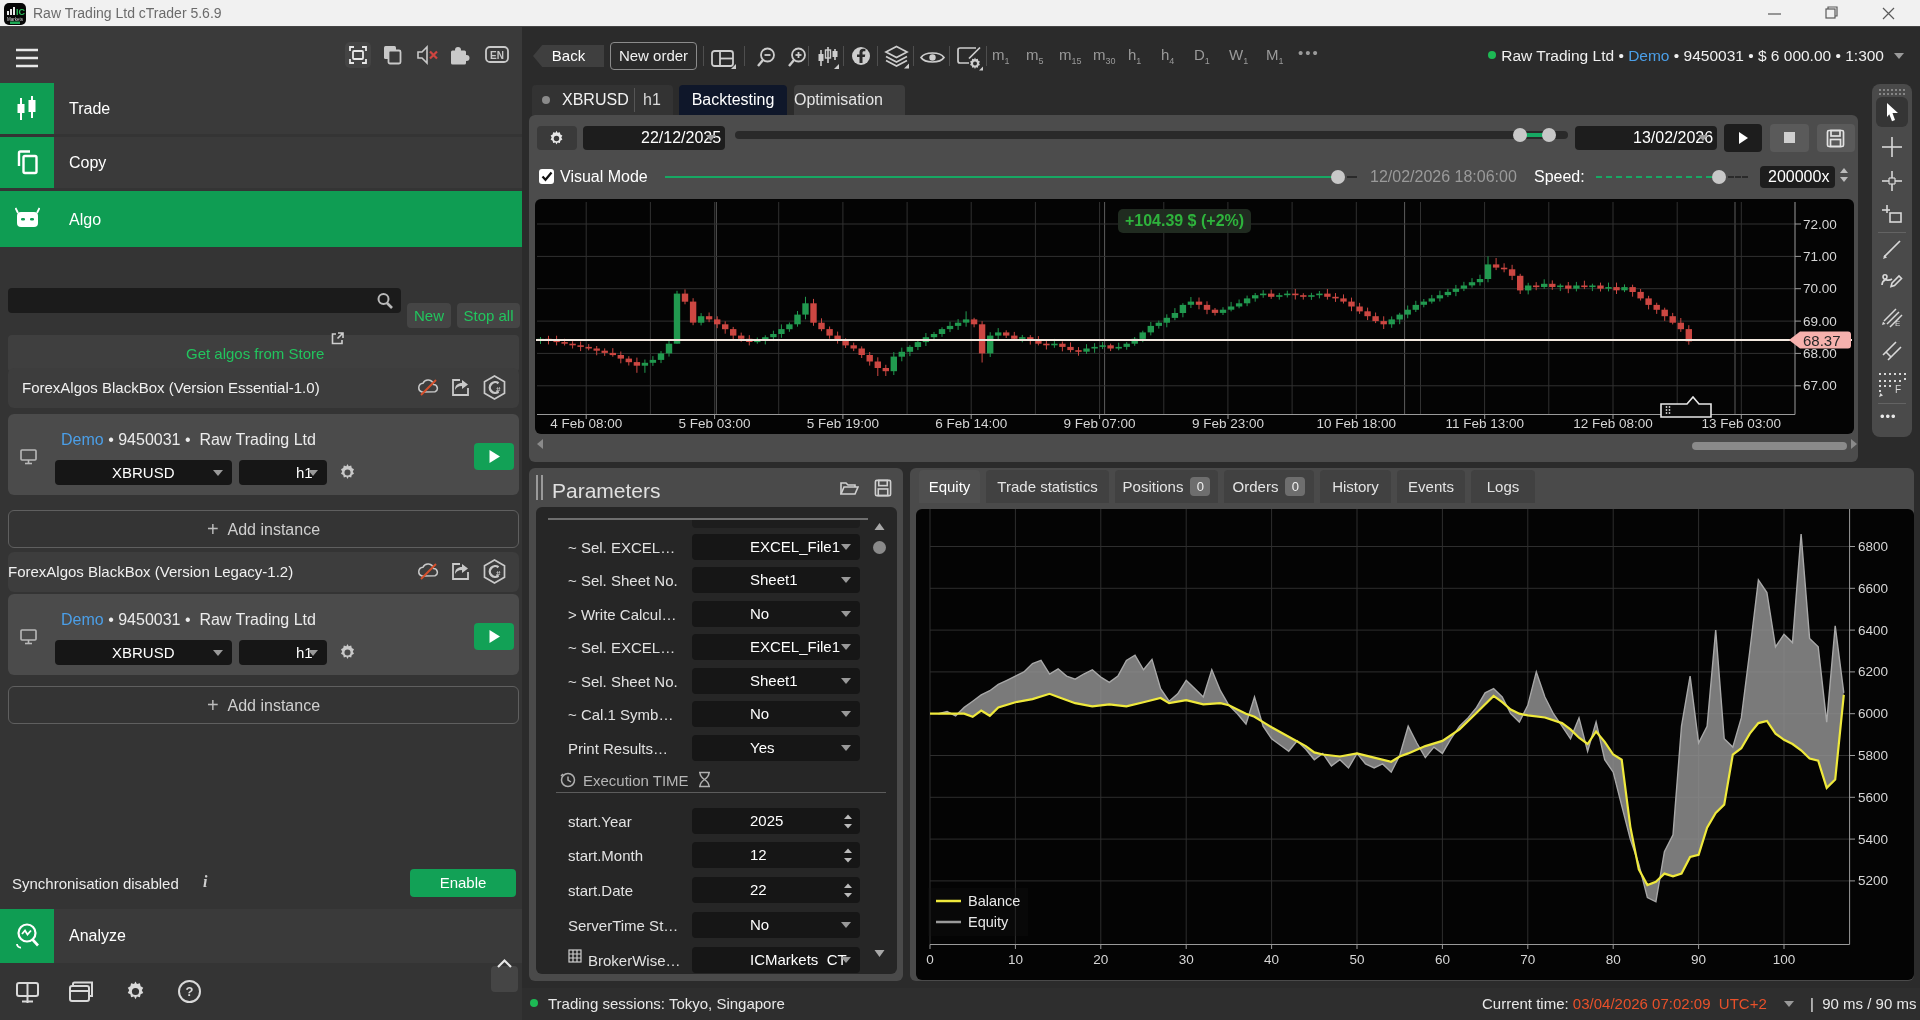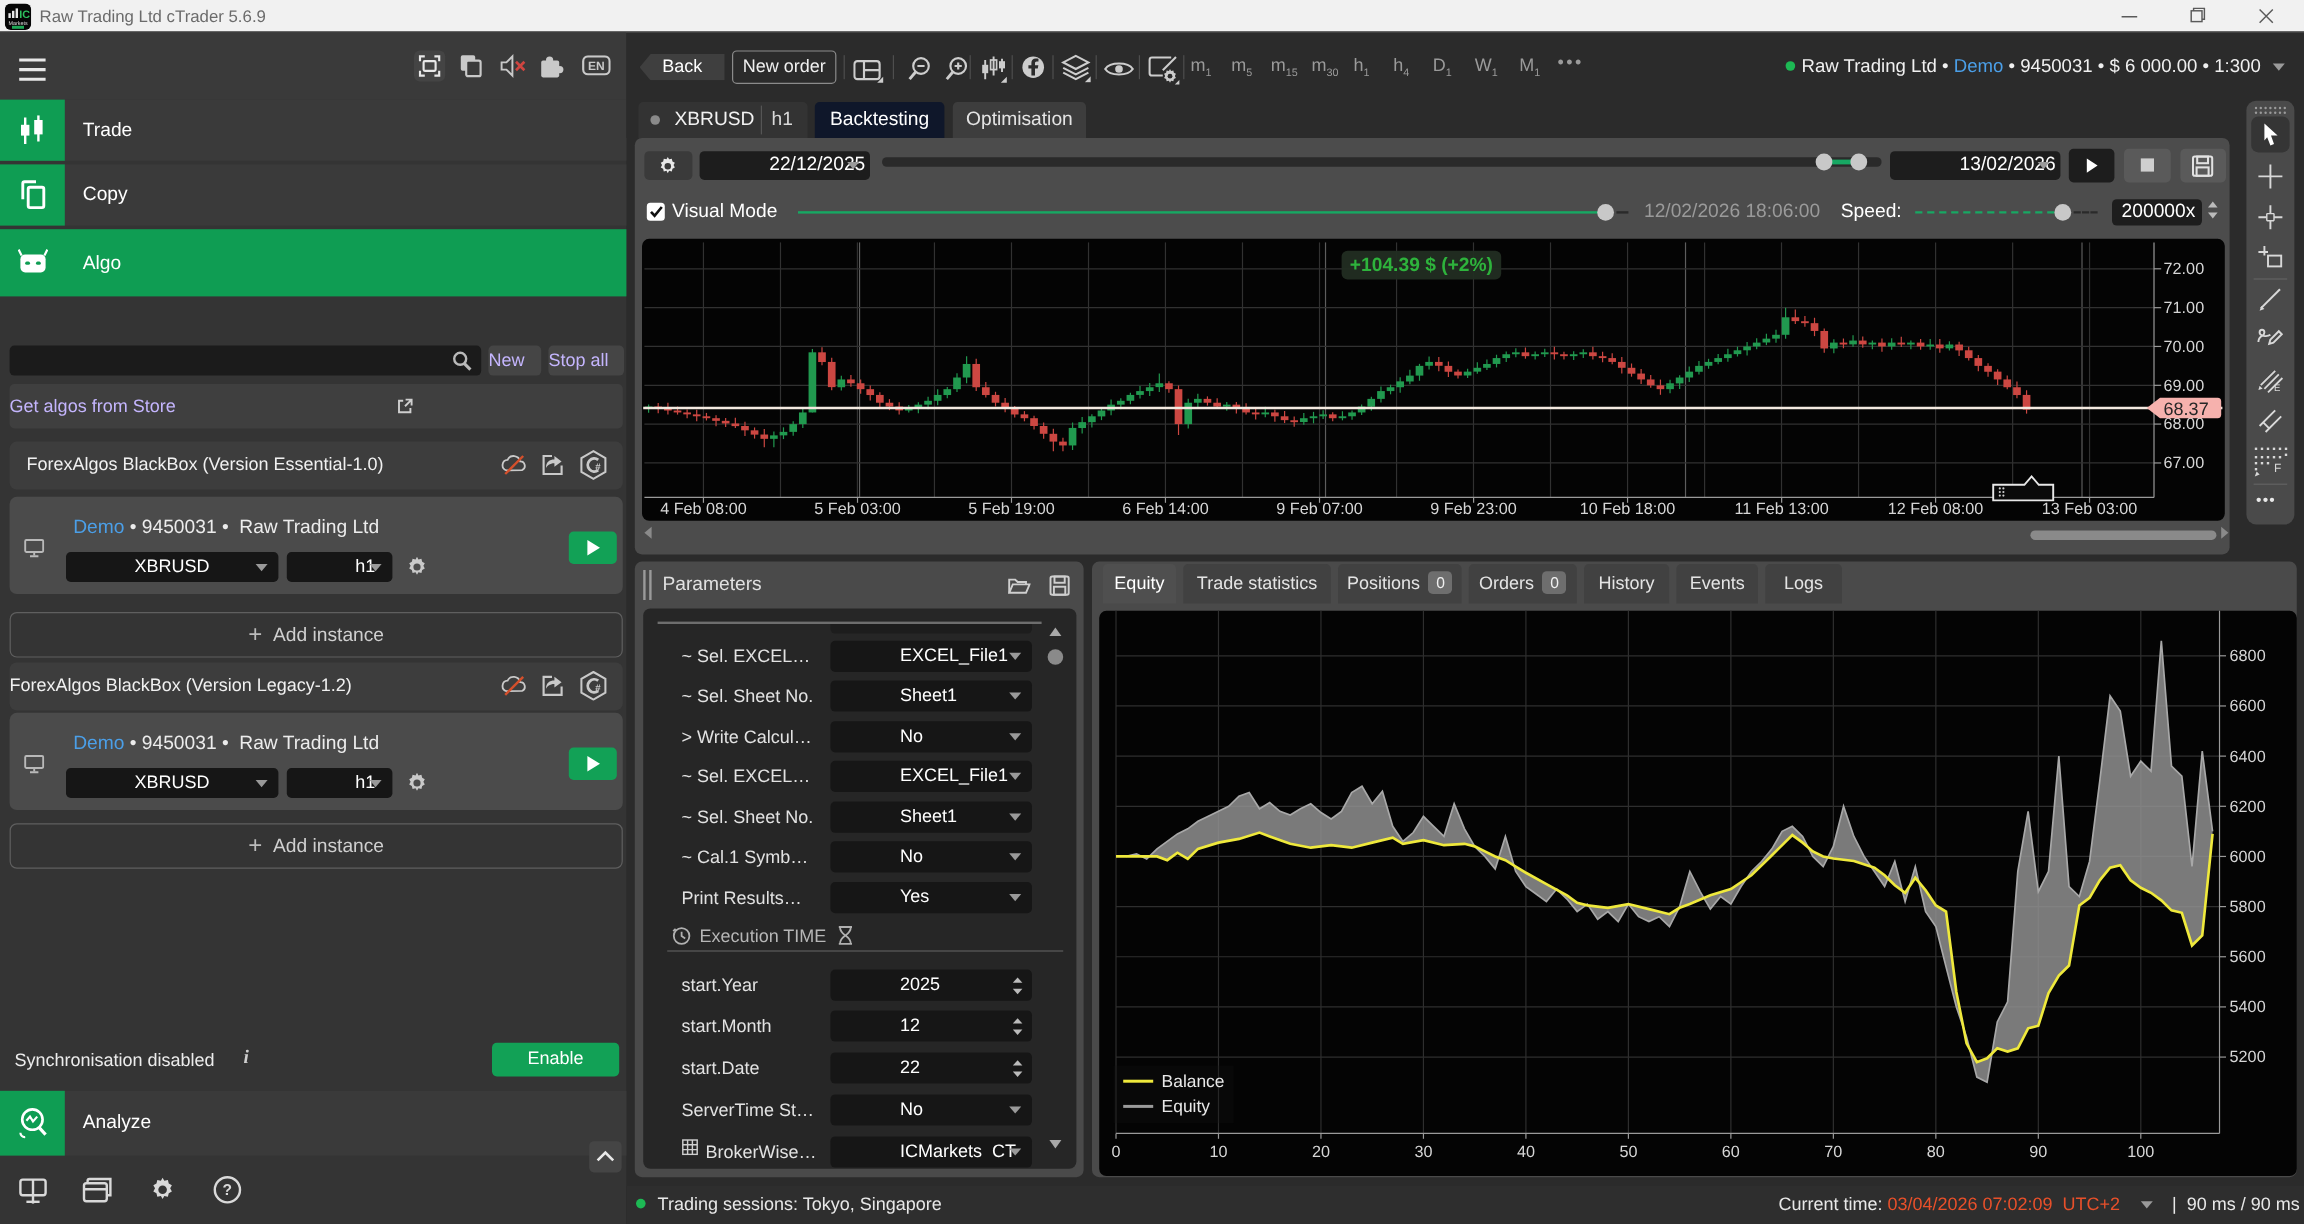--- a/index.html
+++ b/index.html
@@ -13,21 +13,21 @@
 
 #leftpanel { left:0; top:27px; width:522px; height:993px; background:#343434;text-decoration:underline; }
 .navrow { left:0; width:522px; background:#3a3a3a; }
 .navbox { left:0; width:54px; background:#0f9d53; }
 .navlbl { left:69px; color:#fff; font-size:16px; }
 .tabbar { display:flex; left:6px; top:227px; width:516px; height:25px; }
 .ltab { flex:1; background:#484848; color:#e8e8e8; font-size:15px; text-align:center;
   line-height:25px; margin-right:1px; }
 .ltab.act { background:#2e2e2e; font-weight:bold; color:#fff; border-bottom:3px solid #23a35f; }
 .inp { background:#1b1b1b; border-radius:4px; }
-.btn { background:#454545; border-radius:4px; color:#c4b5fd; font-size:15px; text-align:left; }
+.btn { background:#454545; border-radius:4px; color:#22c55e; font-size:15px; text-align:center;margin-top:15px; }
 .card { left:8px; width:511px; border-radius:6px; }
 .hdr { background:#3d3d3d; height:40px; color:#f0f0f0; font-size:15px; line-height:40px; }
 .inst { background:#4b4b4b; height:81px; }
 .addinst { left:8px; width:511px; height:38px; border:1px solid #5f5f5f; border-radius:6px;
   color:#cfcfcf; font-size:16px; text-align:center; line-height:36px; }
 .dd { background:#161616; border-radius:4px; color:#fff; font-size:15px;padding-left:48px; }
 .dd .arr { position:absolute; right:9px; top:50%; margin-top:-3px; width:0; height:0;
   border-left:5px solid transparent; border-right:5px solid transparent; border-top:6px solid #999; }
 .greenbtn { background:#12a156; border-radius:4px; }
 
@@ -330,21 +330,21 @@
   <div class="abs" style="left:966px;top:24px;width:8px;height:8px;border-radius:50%;background:#1db954"></div>
   <div class="abs" style="right:36px;top:20px;font-size:15.5px;color:#f0f0f0;white-space:nowrap">Raw Trading Ltd • <span style="color:#4b9fe8">Demo</span> • 9450031 • $ 6 000.00 • 1:300</div>
   <div class="abs" style="left:1372px;top:26px;width:0;height:0;border-left:5px solid transparent;border-right:5px solid transparent;border-top:6px solid #9a9a9a"></div>
 
   <div class="abs" style="left:10px;top:58px;width:141px;height:30px;background:#333;border-radius:4px 4px 0 0"></div>
   <div class="abs" style="left:20px;top:69px;width:8px;height:8px;border-radius:50%;background:#8a8a8a"></div>
   <div class="abs" style="left:40px;top:64px;font-size:16px;color:#f2f2f2">XBRUSD</div>
   <div class="abs" style="left:112px;top:61px;width:1px;height:24px;background:#555"></div>
   <div class="abs" style="left:121px;top:64px;font-size:16px;color:#d9d9d9">h1</div>
   <div class="abs" style="left:157px;top:58px;width:108px;height:30px;background:#0f172a;border-radius:4px 4px 0 0;color:#fff;font-size:16px;text-align:center;line-height:30px">Backtesting</div>
-  <div class="abs" style="left:272px;top:58px;width:111px;height:30px;background:#3d3d3d;border-radius:4px 4px 0 0;color:#e4e4e4;font-size:16px;text-align:center;line-height:30px">Optimisation</div>
+  <div class="abs" style="left:272px;top:58px;width:111px;height:30px;background:#3d3d3d;border-radius:4px 4px 0 0;color:#e4e4e4;font-size:16px;text-align:left;line-height:30px">Optimisation</div>
 </div>
 
 <div id="btpanel" class="abs">
 
   <div class="abs" style="left:8px;top:11px;width:40px;height:24px;background:#3a3a3a;border-radius:4px"></div>
   <svg class="abs" style="left:18px;top:14px" width="19" height="19" viewBox="0 0 21 21">
     <path d="M10.5 2 l1.2 2.2 2.5 -0.6 0.6 2.5 2.2 1.2 -1.2 2.2 1.2 2.2 -2.2 1.2 -0.6 2.5 -2.5 -0.6 -1.2 2.2 -1.2 -2.2 -2.5 0.6 -0.6 -2.5 -2.2 -1.2 1.2 -2.2 -1.2 -2.2 2.2 -1.2 0.6 -2.5 2.5 0.6 z" fill="#e8e8e8"></path>
     <circle cx="10.5" cy="10.5" r="3" fill="#3a3a3a"></circle>
   </svg>
   <div class="abs dd" style="left:54px;top:11px;width:142px;height:24px;line-height:24px;background:#1d1d1d;font-size:16px"><span style="margin-left:10px">22/12/2025</span><span class="arr"></span></div>
@@ -757,21 +757,21 @@
         <circle cx="1669.5" cy="407" r="0.9"></circle>
     <circle cx="1666.5" cy="410" r="0.9"></circle>
         <circle cx="1669.5" cy="410" r="0.9"></circle>
     <circle cx="1666.5" cy="413" r="0.9"></circle>
         <circle cx="1669.5" cy="413" r="0.9"></circle>
   </g>
 </svg>
 
 <div id="params" class="abs">
   <div class="abs" style="left:7px;top:7px;width:7px;height:25px;border-left:2px solid #9a9a9a;border-right:2px solid #9a9a9a"></div>
-  <div class="abs" style="left:23px;top:11px;font-size:16px;color:#e0e0e0">Parameters</div>
+  <div class="abs" style="left:23px;top:11px;font-size:21px;color:#e0e0e0">Parameters</div>
   <svg class="abs" style="left:311px;top:13px" width="19" height="15" viewBox="0 0 19 15">
     <path d="M1 13 V2 h5 l2 2 h7 v2" fill="none" stroke="#cfcfcf" stroke-width="1.6"></path>
     <path d="M1 13 L4 6 H18 L15 13 Z" fill="none" stroke="#cfcfcf" stroke-width="1.6"></path>
   </svg>
   <svg class="abs" style="left:345px;top:11px" width="18" height="18" viewBox="0 0 19 19">
     <rect x="1.5" y="1.5" width="16" height="16" rx="1.5" fill="none" stroke="#cfcfcf" stroke-width="1.7"></rect>
     <rect x="5" y="1.5" width="9" height="5.5" fill="none" stroke="#cfcfcf" stroke-width="1.7"></rect>
     <rect x="4.5" y="10.5" width="10" height="7" fill="none" stroke="#cfcfcf" stroke-width="1.7"></rect>
   </svg>
   <div id="paramsinner" class="abs"></div>

